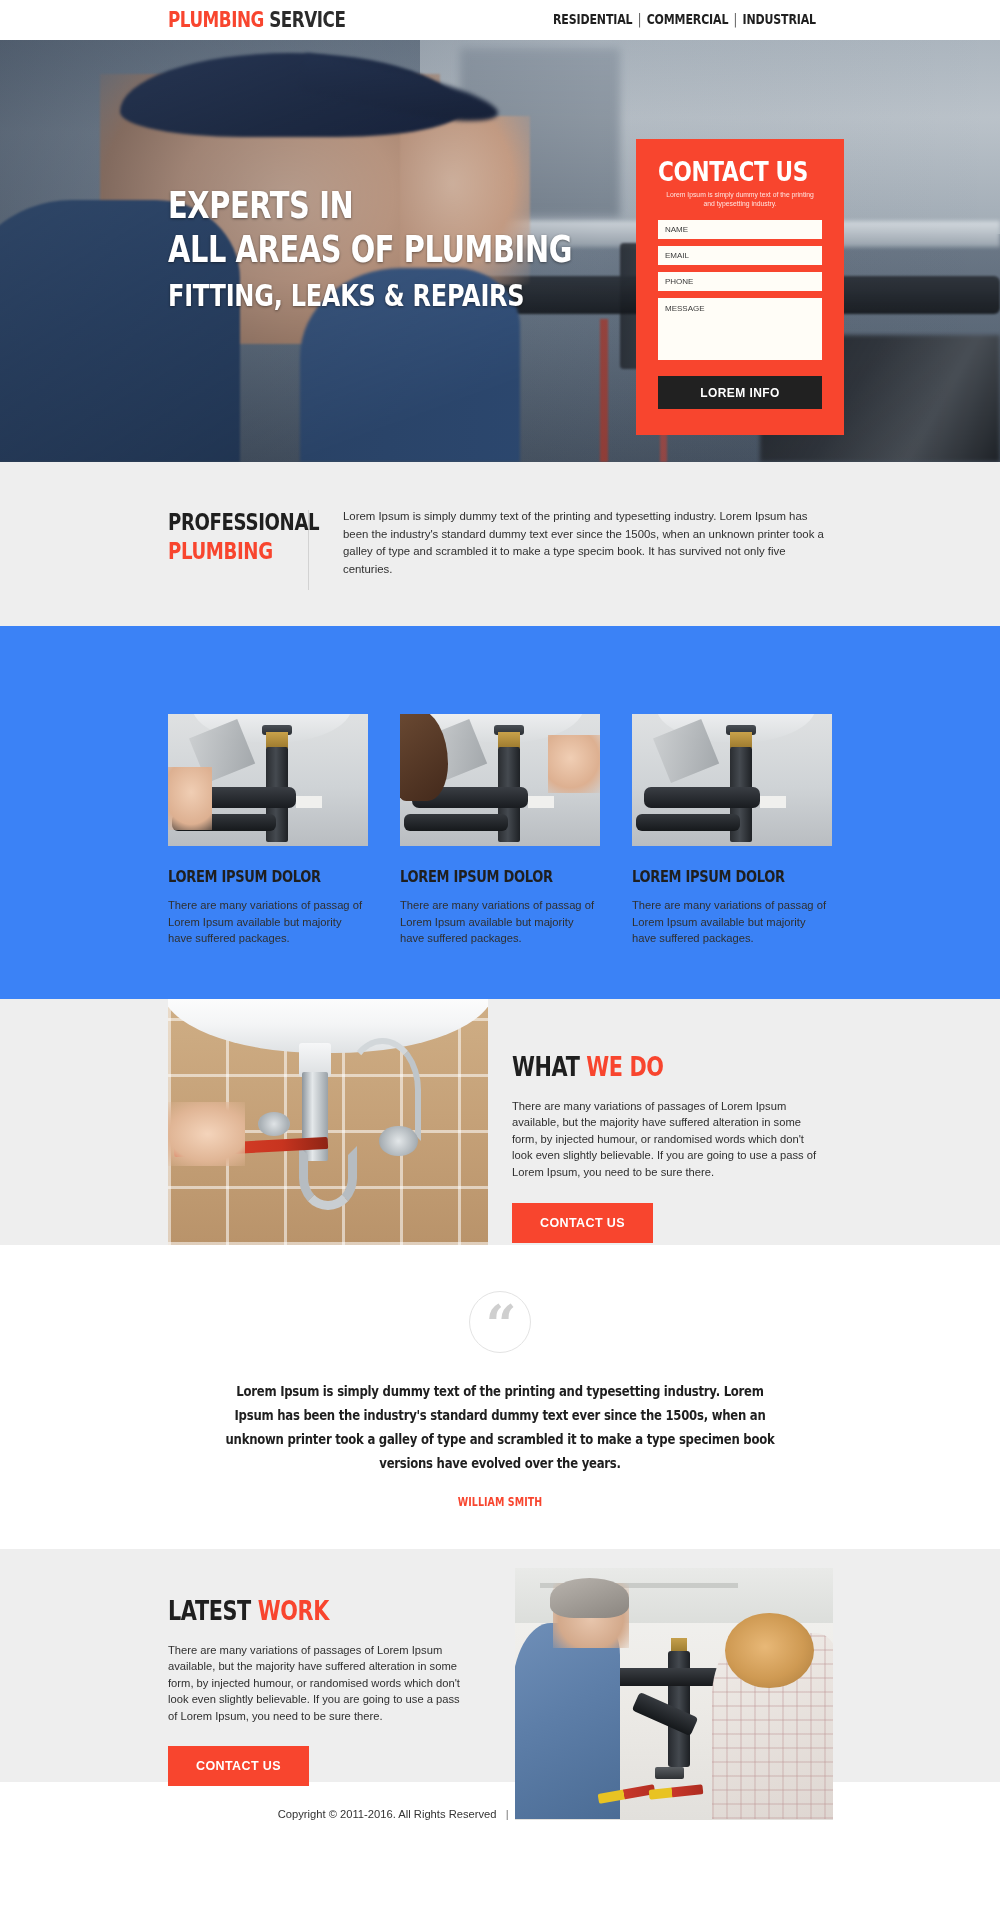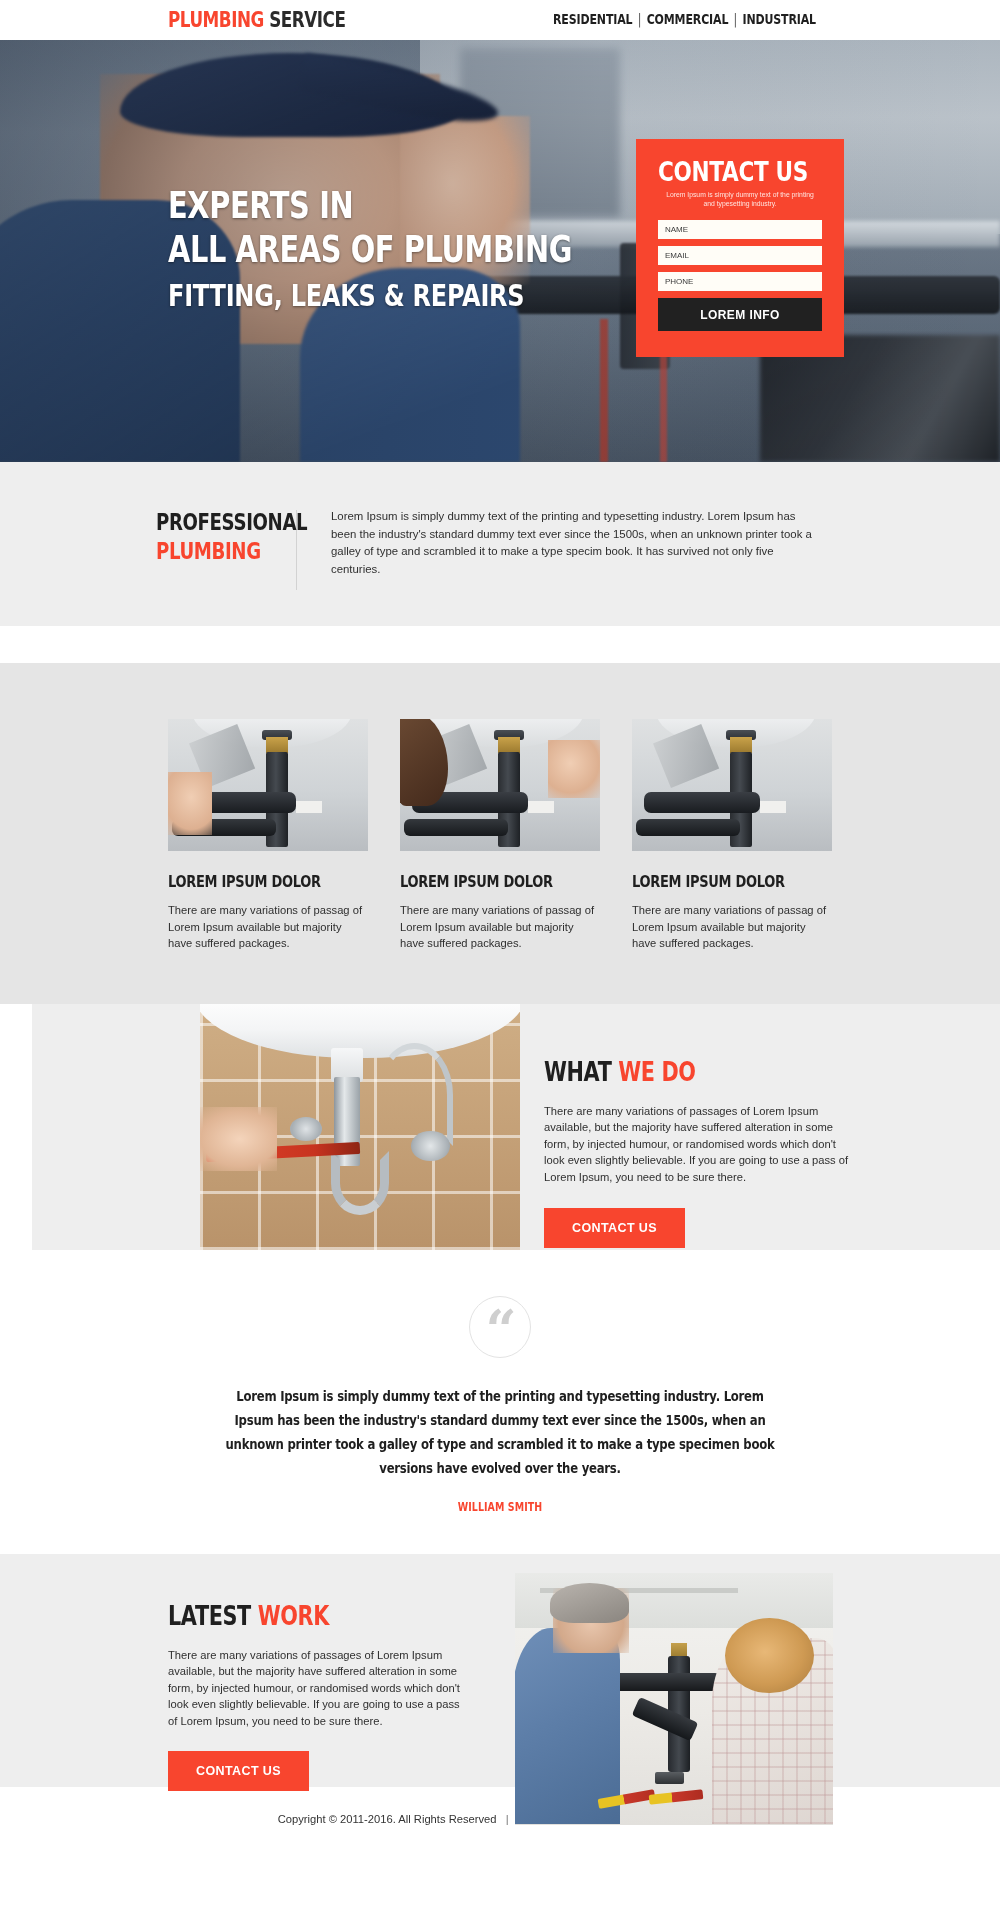--- a/index.html
+++ b/index.html
@@ -252,21 +252,21 @@
   }
 
   
   .intro {
     background:#eeeeee;
     height:164px;
     position:relative;
   }
   .intro-inner {
     position:absolute;
-    left:156px;
+    left:168px;
     top:46px;
     width:664px;
     display:flex;
   }
   .intro-head {
     width:140px;
     flex:0 0 140px;
     padding-right:12px;
   }
   .intro-head div {
@@ -290,23 +290,22 @@
   }
   .intro-text {
     flex:1;
     font-size:11.4px;
     line-height:17.5px;
     color:#2f2f2f;
   }
 
   
   .features {
-    background:#e5e5e5;
-    padding:56px 0 52px 0;
-    margin-top:37px;
+    background:#3b82f6;
+    padding:88px 0 52px 0;
   }
   .features-inner {
     width:664px;
     margin:0 auto;
     display:flex;
     justify-content:space-between;
   }
   .fcard { width:200px; }
   .fcard-img {
     width:200px;
@@ -384,21 +383,20 @@
     font-size:11.2px;
     line-height:16.5px;
     color:#2f2f2f;
   }
 
   
   .whatwedo {
     background:#eeeeee;
     height:246px;
     position:relative;
-    margin-left:32px;
   }
   .wwd-img {
     position:absolute;
     left:168px;
     top:0;
     width:320px;
     height:246px;
     overflow:hidden;
     background:#c8a477;
   }
@@ -713,20 +711,21 @@
         <div class="hero-l3">FITTING, LEAKS &amp; REPAIRS</div>
       </div>
 
       <form class="contact-card">
         <div class="contact-title">CONTACT US</div>
         <div class="contact-sub">Lorem Ipsum is simply dummy text of the printing and typesetting industry.</div>
 
         <input class="cf-input" type="text" placeholder="NAME" style="">
         <input class="cf-input" type="text" placeholder="EMAIL" style="">
         <input class="cf-input" type="text" placeholder="PHONE" style="">
+        <textarea class="cf-textarea" placeholder="MESSAGE" style=""></textarea>
 
         <button class="cf-submit" type="submit">LOREM INFO</button>
       </form>
     </div>
   </section>
 
   <section class="intro">
     <div class="intro-inner">
       <div class="intro-head">
         <div class="ih1">PROFESSIONAL</div>

